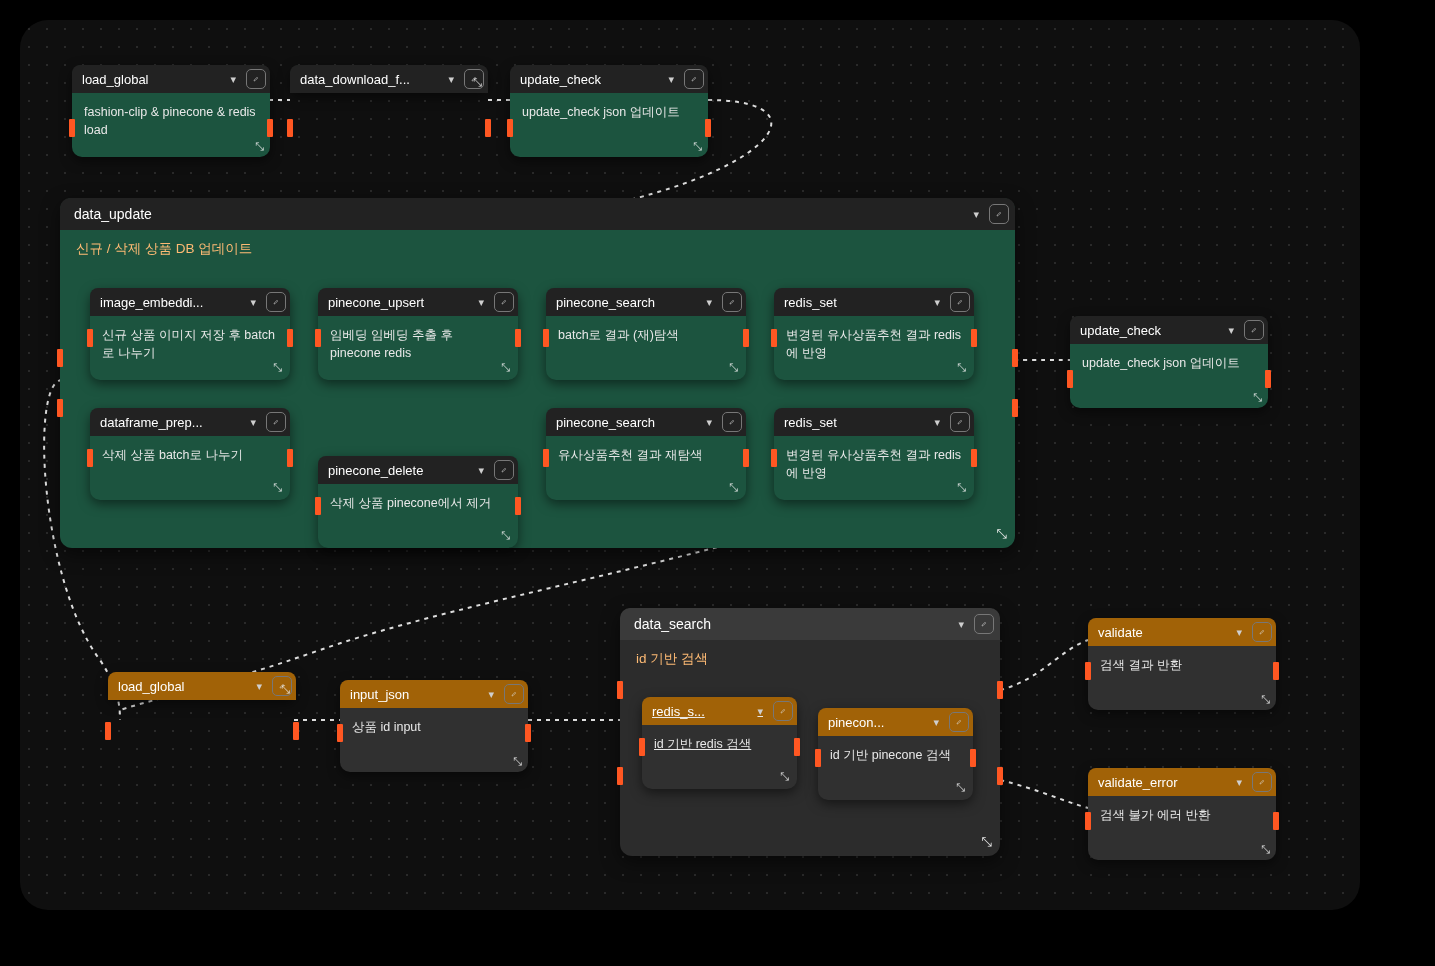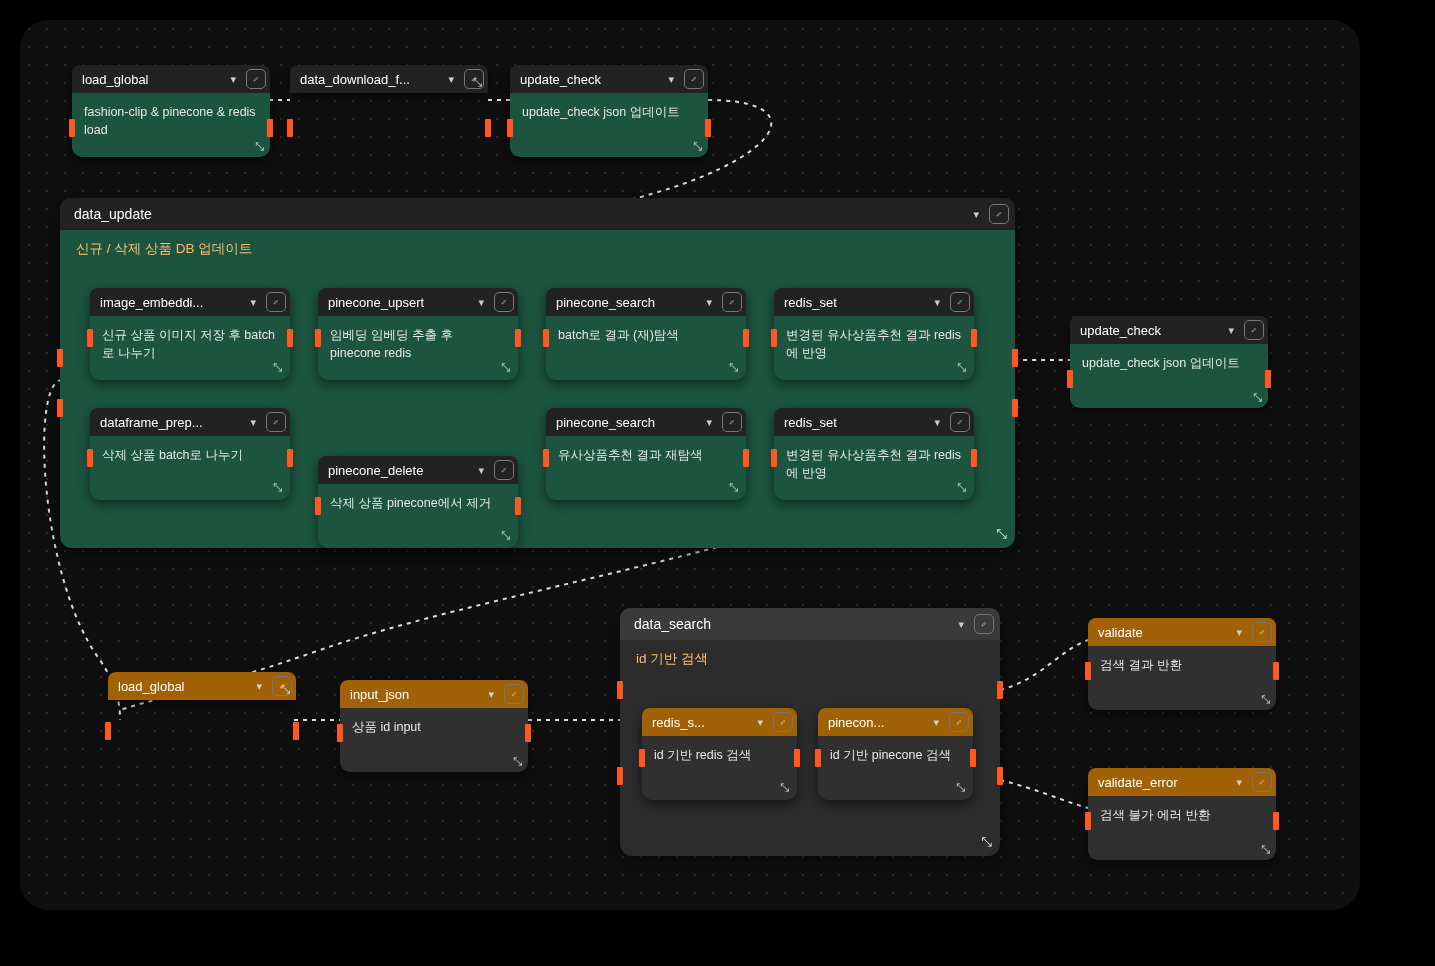--- a/index.html
+++ b/index.html
@@ -336,21 +336,21 @@
               </svg>
             </button>
       </div>
       <div class="group-sub">id 기반 검색</div>
       <div class="port l" style="top:82px"></div>
           <div class="port r" style="top:82px"></div>
       <div class="port l" style="top:168px"></div>
           <div class="port r" style="top:168px"></div>
       <span class="resize">⤡</span>
 
-      <div class="node dark" style="left:22px;top:100px;width:155px;">
+      <div class="node dark" style="left:22px;top:89px;width:155px;text-decoration:underline;">
         <div class="node-head">
               <span class="title">redis_s...</span>
               <button class="chev">▾</button>
               <button class="edit">
                 <svg viewBox="0 0 24 24">
                   <path d="M4 20l4-1 11-11-3-3L5 16l-1 4z"></path>
                 </svg>
               </button>
             </div>
         <div class="node-body">id 기반 redis 검색</div>

